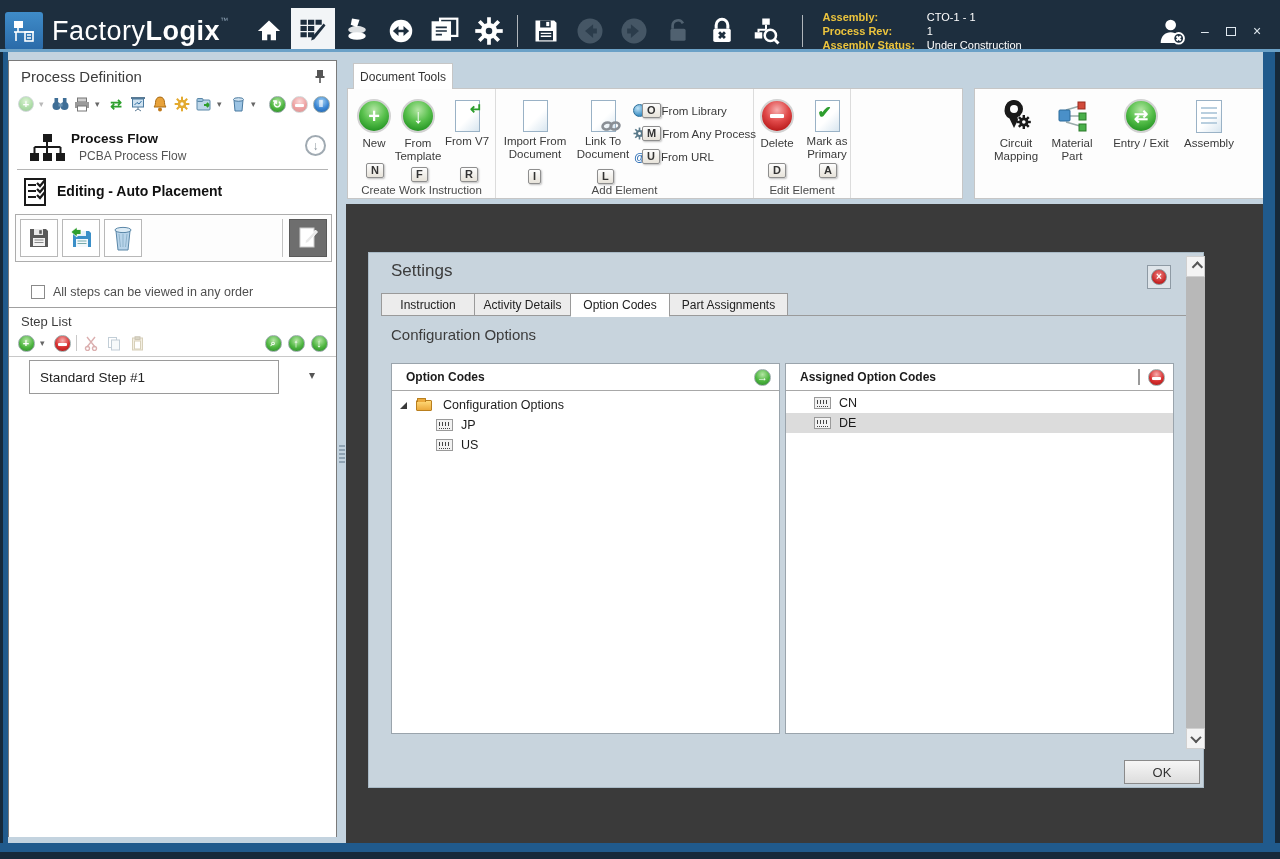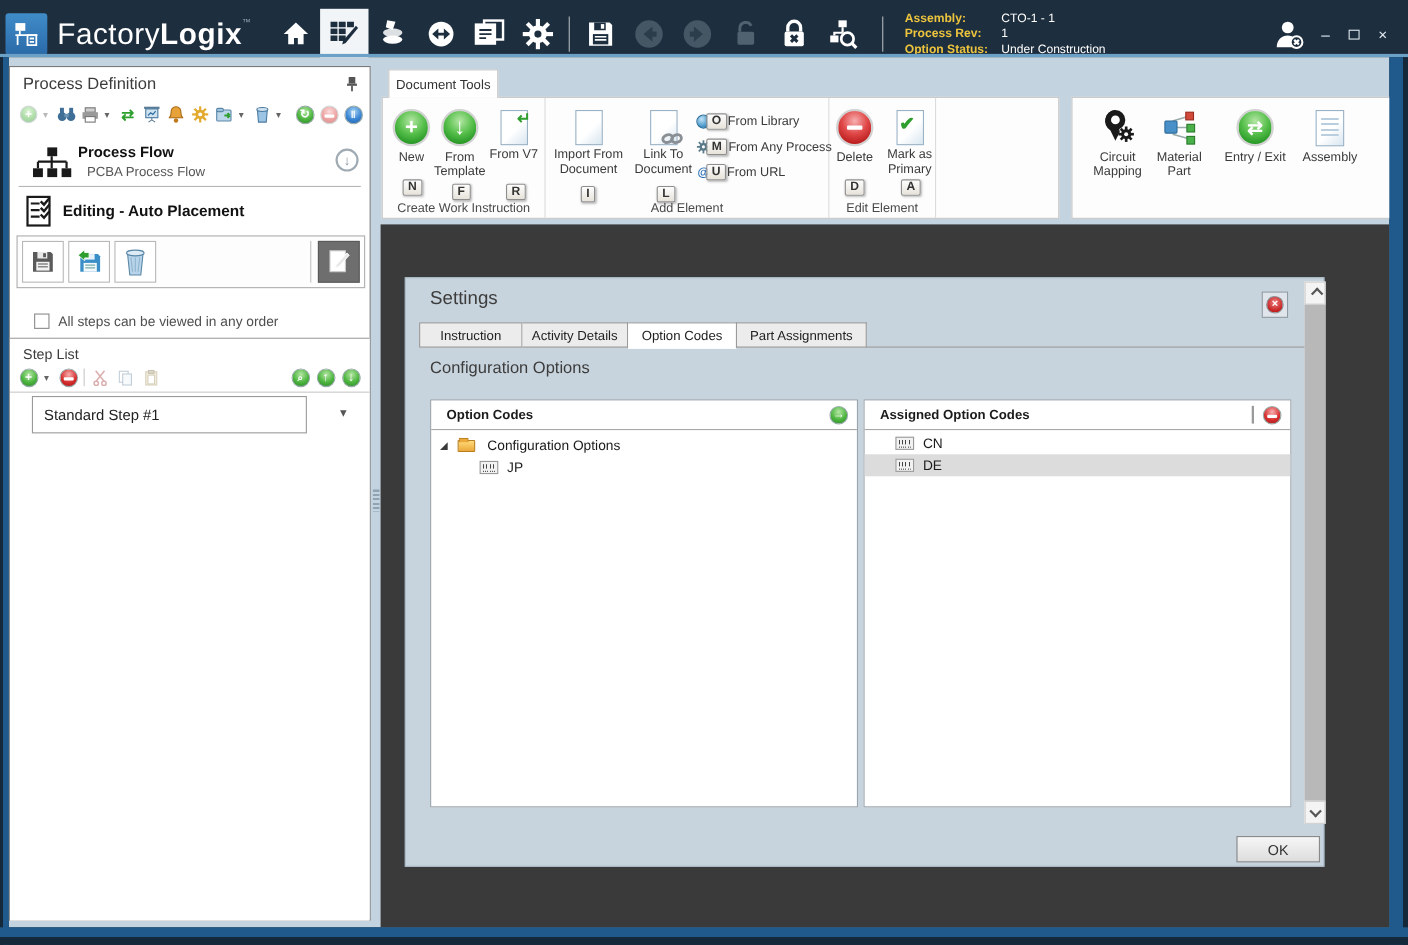--- a/index.html
+++ b/index.html
@@ -254,21 +254,21 @@
         <path d="M18.8 18.8 22 22" stroke="#fff" stroke-width="2.4"></path>
       </svg>
   </div>
 
   <div class="tsep" style="margin-left:14px"></div>
   <div class="procinfo">
     <span class="lbl">Assembly:</span>
       <span class="val">CTO-1 - 1</span>
     <span class="lbl">Process Rev:</span>
       <span class="val">1</span>
-    <span class="lbl">Option Status:</span>
+    <span class="lbl">Assembly Status:</span>
       <span class="val">Under Construction</span>
   </div>
 
   <div class="mla" style="display:flex;align-items:center;margin-right:10px">
     <div class="tbtn" style="width:40px">
       <svg width="32" height="32" viewBox="0 0 24 24">
           <circle cx="11" cy="7.5" r="4" fill="#fff"></circle>
           <path d="M3.5 21c0-5 3.5-8 7.5-8s7.5 3 7.5 8z" fill="#fff"></path>
           <circle cx="17" cy="17.5" r="4" fill="#1d2e3e" stroke="#fff" stroke-width="1.4"></circle>
           <path d="M15.4 15.9l3.2 3.2m0-3.2-3.2 3.2" stroke="#fff" stroke-width="1.6"></path>
@@ -653,20 +653,24 @@
         <div style="padding-top:4px">
           <div class="trow">
             <span style="margin-left:8px" class="tri"></span>
             <span class="folder" style="margin-left:9px"></span>
             <span style="margin-left:11px">Configuration Options</span>
           </div>
           <div class="trow">
             <span class="barcode" style="margin-left:44px"></span>
             <span class="bold" style="margin-left:8px">JP</span>
           </div>
+          <div class="trow">
+            <span class="barcode" style="margin-left:44px"></span>
+            <span class="bold" style="margin-left:8px">US</span>
+          </div>
         </div>
       </div>
 
       <div class="dpanel" style="left:416px">
         <div class="hdr">
           <span>Assigned Option Codes</span>
           <span class="hicon" style="margin-right:8px"><span class="barcode" style="background:#d8d8d8"></span></span>
           <span class="rsm"></span>
         </div>
         <div style="padding-top:2px">

